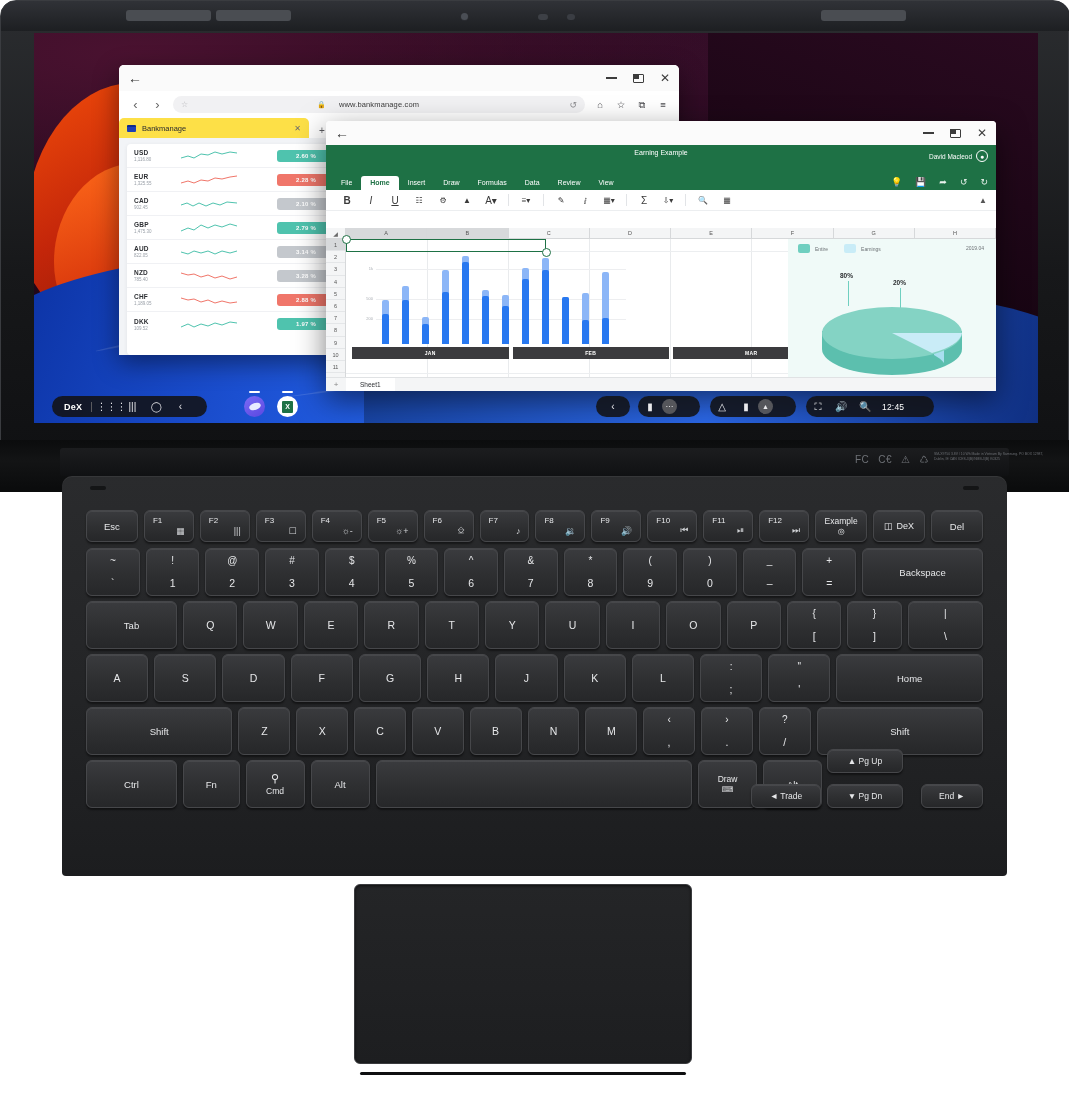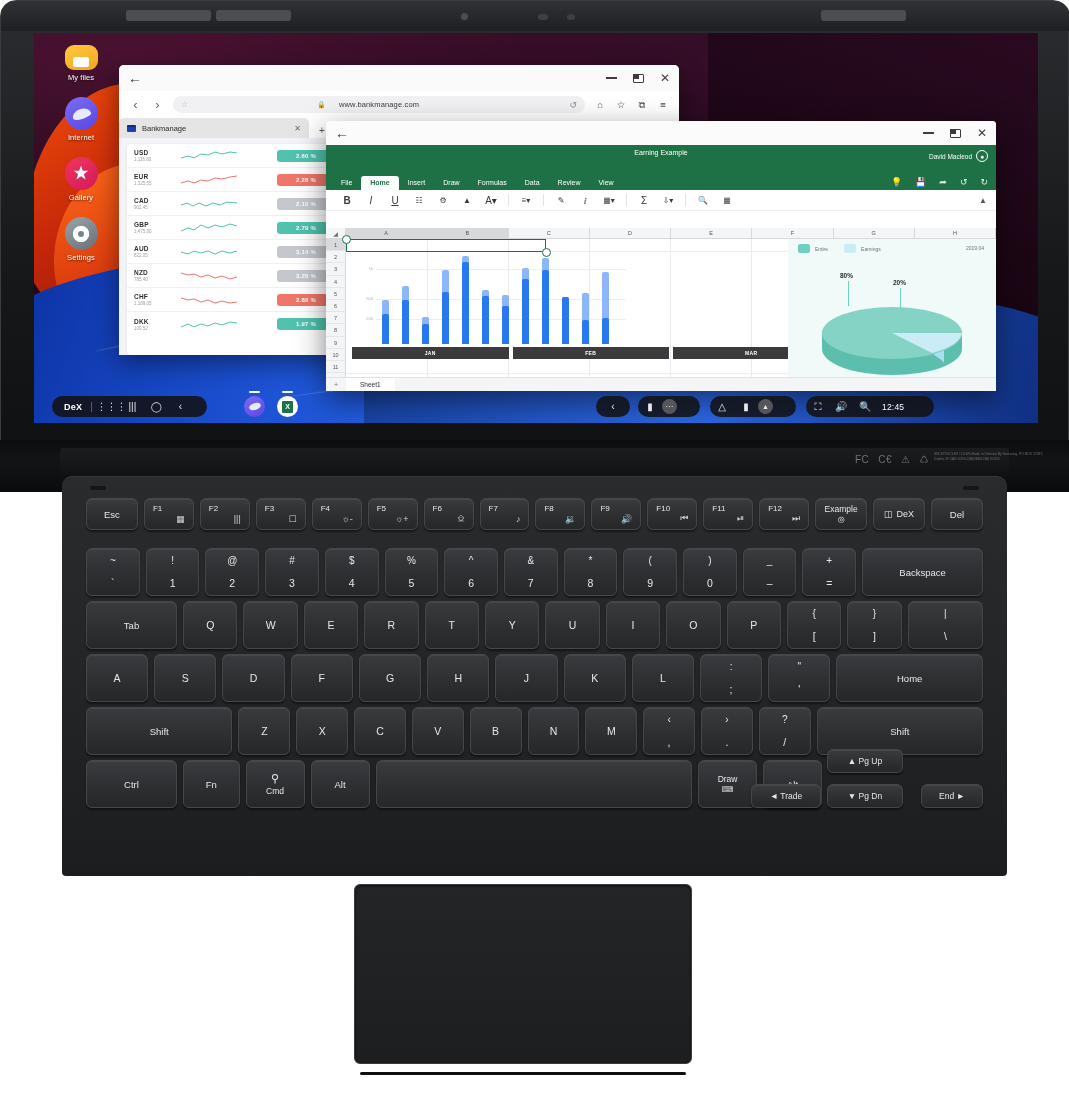--- a/index.html
+++ b/index.html
@@ -117,21 +117,21 @@
     display:flex; align-items:center; padding:0 8px; gap:6px; position:relative;
   }
   .omni-star { font-size:8px; color:#b7b7bb; }
   .omni-url { position:absolute; left:0; right:0; text-align:center; font-size:7.5px; color:#3b3b3b; letter-spacing:.15px; }
   .omni-lock { position:absolute; left:50%; margin-left:-62px; font-size:7px; color:#444; }
   .omni-reload { margin-left:auto; font-size:9px; color:#8a8a8e; }
   .tb-ico { font-size:9.5px; color:#4a4a4e; width:12px; text-align:center; }
 
   .br-tabs { height:20px; background:#fff; display:flex; align-items:flex-end; }
   .br-tab {
-    width:190px; height:20px; background:#e5e5e5; display:flex; align-items:center;
+    width:190px; height:20px; background:#fde047; display:flex; align-items:center;
     padding:0 8px; gap:6px; border-top-left-radius:5px; border-top-right-radius:5px;
   }
   .tab-fav { width:9px; height:7px; background:#1d3fb5; border-radius:1px; flex:none;
              border-top:2px solid #0d2a8e; }
   .tab-title { font-size:7.5px; color:#2a2a2e; }
   .tab-x { margin-left:auto; font-size:8px; color:#6a6a6e; }
   .tab-new { width:26px; text-align:center; font-size:10px; color:#5a5a5e; padding-bottom:2px; }
 
   .br-page { position:absolute; left:0; top:73px; right:0; bottom:0; background:#f2f4f7; display:flex; }
   .fx-panel {
@@ -310,46 +310,20 @@
       <div class="wall">
         <div class="wall-orange"></div>
         <div class="wall-orange2"></div>
         <div class="wall-dark-right"></div>
         <div class="wall-blue"></div>
         <div class="wall-blue2"></div>
         <div class="wall-streak" style="left:60px;top:300px;width:160px;height:3px;transform:rotate(-12deg);"></div>
         <div class="wall-streak" style="left:250px;top:350px;width:190px;height:2px;transform:rotate(-8deg);"></div>
       </div>
 
-      <div class="desk-icons">
-        <div class="desk-item">
-          <div class="desk-ico ico-files">
-              <i></i>
-            </div>
-          <div class="desk-label">My files</div>
-        </div>
-        <div class="desk-item">
-          <div class="desk-ico ico-internet">
-              <i></i>
-            </div>
-          <div class="desk-label">Internet</div>
-        </div>
-        <div class="desk-item">
-          <div class="desk-ico ico-gallery">
-              <i></i>
-            </div>
-          <div class="desk-label">Gallery</div>
-        </div>
-        <div class="desk-item">
-          <div class="desk-ico ico-settings">
-              <i></i>
-            </div>
-          <div class="desk-label">Settings</div>
-        </div>
-      </div>
 
       <div class="win-browser">
         <div class="br-titlebar">
           <span class="br-back">←</span>
           <div class="br-wctrl">
             <span class="wbtn min"></span>
             <span class="wbtn sq"></span>
             <span class="wbtn">✕</span>
           </div>
         </div>
@@ -753,21 +727,21 @@
       <span>⚠</span>
       <span>♺</span>
     </div>
     <div class="regtext">SM-X9750 3.8V / 10 Wh Made in Vietnam By Samsung. PO BOX 12987, Dublin, IE CAN ICES-3(B)/NMB-3(B) K0325</div>
   </div>
 
   <div class="kb-base">
     <div class="kb-notch" style="left:28px"></div>
     <div class="kb-notch" style="right:28px"></div>
 
-    <div class="kbrow" style="top:22px">
+    <div class="kbrow" style="top:34px">
       <div class="key word" style="height:32px;flex:1.25">Esc</div>
       <div class="key fkey">
           <span>F1</span>
           <span class="fglyph">▦</span>
         </div>
       <div class="key fkey">
           <span>F2</span>
           <span class="fglyph">|||</span>
         </div>
       <div class="key fkey">

